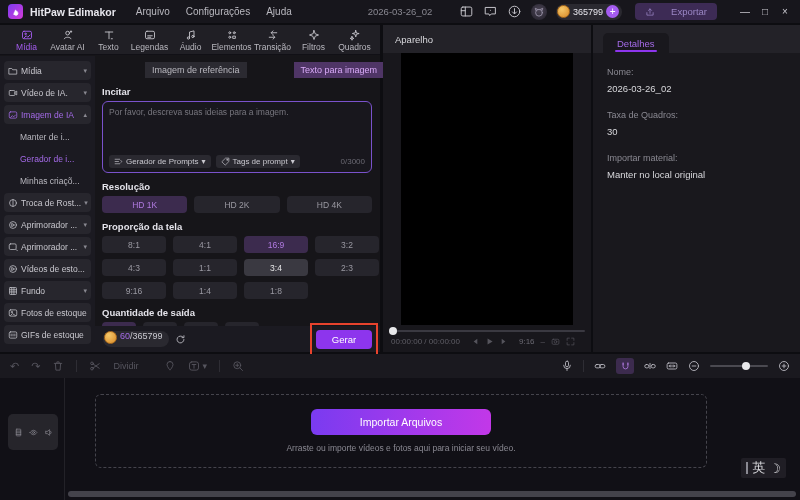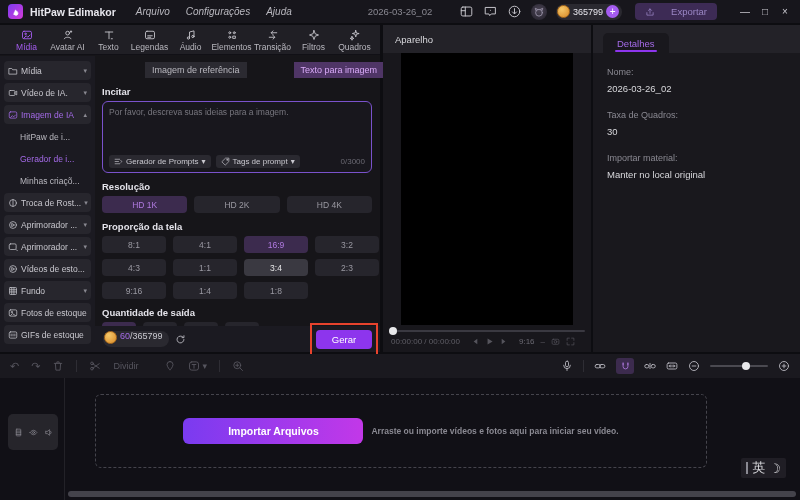--- a/index.html
+++ b/index.html
@@ -8,21 +8,21 @@
   .app { position:relative; width:800px; height:500px; background:#0d0d11; }
 
   svg.ic { display:block; stroke:#c6c5cc; fill:none; stroke-width:1.2; stroke-linecap:round; stroke-linejoin:round; }
 
   
   .titlebar { position:absolute; left:0; top:0; width:800px; height:23px; background:#17161c;
     display:flex; align-items:center; padding:0 6px; font-size:10px; }
   .logo { width:15px; height:15px; border-radius:4px; margin:0 7px 0 2px;
     background:linear-gradient(135deg,#7b3bf0,#d43bd8); display:flex; align-items:center; justify-content:center; }
   .appname { font-weight:bold; color:#e8e7ee; margin-right:12px; font-size:10.5px;text-align:right; }
-  .menu-item { color:#b9b8bf; margin:8px 8px; cursor:default;font-style:italic; }
+  .menu-item { color:#b9b8bf; margin:8px 8px; cursor:default; }
   .tb-center { position:absolute; left:50%; transform:translateX(-50%); color:#8a8992; font-size:9.5px; }
   .tb-right { margin-left:auto; display:flex; align-items:center; gap:9px; }
   .tb-ic { width:15px; height:15px; display:flex; align-items:center; justify-content:center; }
   .avatar { width:16px; height:16px; border-radius:50%; background:radial-gradient(circle at 50% 40%, #4a4454, #221f29); position:relative; overflow:hidden; }
   .avatar svg { position:absolute; left:2px; top:2px; }
   .coin-badge { display:flex; align-items:center; background:#2a2930; border-radius:9px; height:16px; padding:0 3px 0 1px; gap:3px; }
   .coin { width:13px; height:13px; border-radius:50%; background:radial-gradient(circle at 35% 30%,#f5c86a,#d98a28); border:1px solid #b06f1e; }
   .coin-num { color:#e8e7ee; font-size:9px; }
   .plus-bub { width:13px; height:13px; border-radius:50%; background:#a55cf0; color:#fff; font-size:10px;
     display:flex; align-items:center; justify-content:center; }
@@ -122,21 +122,21 @@
   .zoom-slider .zt { position:absolute; left:0; right:0; top:4px; height:2px; background:#4a4950; border-radius:1px; }
   .zoom-slider .zn { position:absolute; left:32px; top:1px; width:8px; height:8px; border-radius:50%; background:#e8e8ea; }
 
   
   .tl { position:absolute; left:0; top:378px; width:800px; height:122px; background:#111016; }
   .tl-gutter { position:absolute; left:0; top:0; width:65px; height:100%; border-right:1px solid #232228; }
   .track-box { position:absolute; left:8px; top:36px; width:50px; height:36px; background:#26252b; border-radius:5px;
     display:flex; align-items:center; justify-content:center; gap:6px; }
   .track-box svg.ic { width:9px; height:9px; stroke:#8a8992; }
   .dropzone { position:absolute; left:95px; top:16px; width:612px; height:74px; border:1px dashed #45444c; border-radius:6px;
-    display:flex; flex-direction:row; align-items:center; justify-content:center; gap:8px;font-weight:bold; }
+    display:flex; flex-direction:column; align-items:center; justify-content:center; gap:8px; }
   .import-btn { width:180px; height:26px; border-radius:6px; background:linear-gradient(90deg,#7a3bf0,#c238e8);
     color:#fff; font-size:10.5px; display:flex; align-items:center; justify-content:center; }
   .hint { font-size:8.5px; color:#8a8992; }
   .ime { position:absolute; right:14px; bottom:22px; display:flex; align-items:center; gap:4px;
     color:#d8d8dc; font-size:13px; background:rgba(60,58,66,.35); padding:1px 5px; border-radius:2px; }
   .ime .bar { width:2px; height:12px; background:#8a8992; }
   .hscroll { position:absolute; left:68px; right:4px; bottom:3px; height:6px; background:#44434b; border-radius:3px; }
 </style>
 </head>
 <body>
@@ -284,21 +284,21 @@
       </div>
       <div class="sb-item hl">
         <svg class="ic" viewBox="0 0 16 16">
             <rect x="2" y="3" width="12" height="10" rx="2"></rect>
             <path d="M4 12l3-3 2 2 3-3"></path>
           </svg>
         <span>Imagem de IA</span>
         <span class="chev">▴</span>
       </div>
       <div class="sb-sub">
-        <span>HitPaw de i...</span>
+        <span>Manter de i...</span>
       </div>
       <div class="sb-sub hl">
         <span>Gerador de i...</span>
       </div>
       <div class="sb-sub">
         <span>Minhas criaçõ...</span>
       </div>
       <div class="sb-item">
         <svg class="ic" viewBox="0 0 16 16">
             <circle cx="8" cy="8" r="5.5"></circle>

